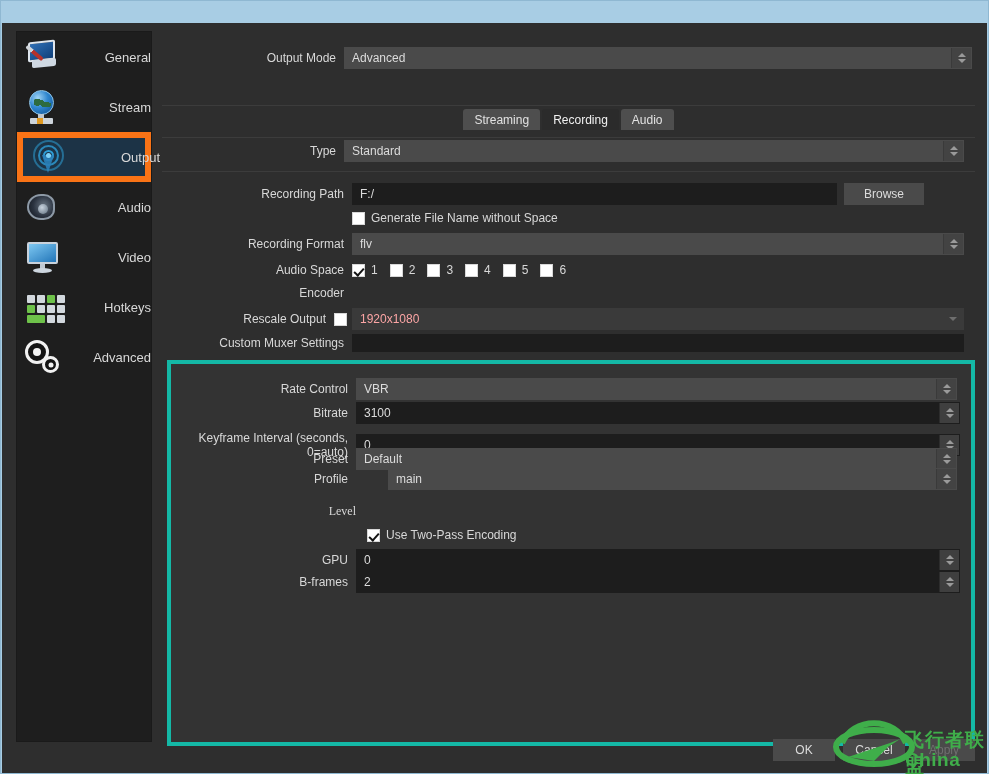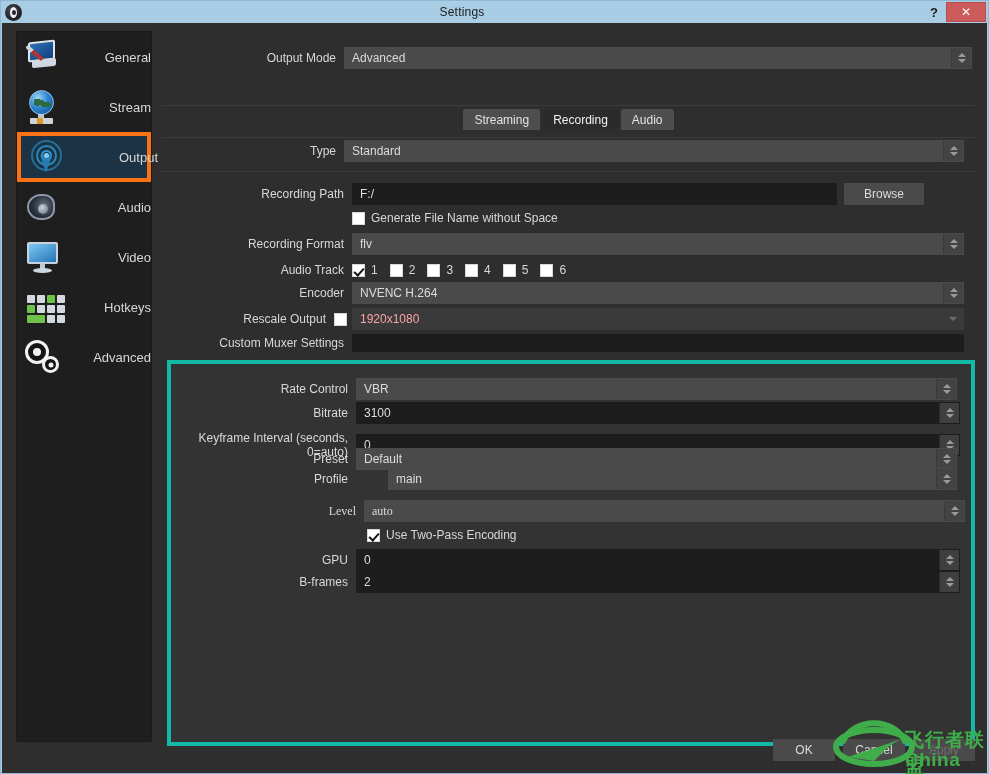--- a/index.html
+++ b/index.html
@@ -78,21 +78,21 @@
   }
   .nav-item {
     position: relative;
     height: 50px; display: flex; align-items: center;
     padding-left: 6px;
     cursor: default;
     justify-content: space-between;
   }
   .nav-item.selected {
     background: #1c3346;
-    border: 4px solid #f97316;
+    border: 6px solid #f97316;
     gap: 44px;
   }
   .nav-icon {
     width: 40px; height: 40px; flex: none;
     position: relative; margin-right: 8px;
   }
   .nav-label {
     font-size: 13px; color: #d8d8d8;
   }
 
@@ -306,26 +306,20 @@
     position: absolute; left: 85px; top: 36px;
     font-size: 19px; font-weight: bold; color: #3fae4a;
     letter-spacing: .5px; font-family: "Liberation Sans", sans-serif;
   }
 </style>
 </head>
 <body>
 
 <div id="window">
 
-  <div id="titlebar">
-    <div id="app-icon"></div>
-    <div id="title-text">Settings</div>
-    <div id="help-btn">?</div>
-    <div id="close-btn">✕</div>
-  </div>
 
   <div id="content">
 
     <div id="sidebar">
 
       <div class="nav-item">
         <div class="nav-icon ic-general">
           <span class="mon"></span>
             <span class="base"></span>
             <span class="sd"></span>
@@ -455,44 +449,37 @@
         <div class="combo">
           <span class="val">flv</span>
           <span class="spin">
               <i class="up"></i>
               <i class="dn"></i>
             </span>
         </div>
       </div>
 
       <div class="row" style="position:absolute;left:0;top:229px;width:500px;height:20px;">
-        <span class="lbl" style="width:190px;">Audio Track</span>
+        <span class="lbl" style="width:190px;">Audio Space</span>
         <span class="cb on"></span>
         <span class="cb-label" style="margin-right:12px;">1</span>
         <span class="cb"></span>
         <span class="cb-label" style="margin-right:12px;">2</span>
         <span class="cb"></span>
         <span class="cb-label" style="margin-right:12px;">3</span>
         <span class="cb"></span>
         <span class="cb-label" style="margin-right:12px;">4</span>
         <span class="cb"></span>
         <span class="cb-label" style="margin-right:12px;">5</span>
         <span class="cb"></span>
         <span class="cb-label">6</span>
       </div>
 
       <div class="row" style="position:absolute;left:0;top:251px;width:802px;height:22px;">
         <span class="lbl" style="width:190px;">Encoder</span>
-        <div class="combo">
-          <span class="val">NVENC H.264</span>
-          <span class="spin">
-              <i class="up"></i>
-              <i class="dn"></i>
-            </span>
-        </div>
       </div>
 
       <div class="row" style="position:absolute;left:0;top:277px;width:802px;height:22px;">
         <span class="lbl" style="width:172px;">Rescale Output</span>
         <span class="cb" style="margin-right:5px;"></span>
         <div class="combo disabled">
           <span class="val">1920x1080</span>
           <span class="caret-only">
               <i class="dn"></i>
             </span>
@@ -558,27 +545,20 @@
             <span class="val">main</span>
             <span class="spin">
                 <i class="up"></i>
                 <i class="dn"></i>
               </span>
           </div>
         </div>
 
         <div class="row" style="position:absolute;left:8px;top:136px;width:786px;height:22px;font-family:Liberation Serif, serif;">
           <span class="lbl" style="width:185px;">Level</span>
-          <div class="combo">
-            <span class="val">auto</span>
-            <span class="spin">
-                <i class="up"></i>
-                <i class="dn"></i>
-              </span>
-          </div>
         </div>
 
         <div class="row" style="position:absolute;left:196px;top:164px;">
           <span class="cb on"></span>
           <span class="cb-label">Use Two-Pass Encoding</span>
         </div>
 
         <div class="row" style="position:absolute;left:0;top:185px;width:789px;height:22px;justify-content:flex-end;">
           <span class="lbl" style="width:185px;">GPU</span>
           <div class="field">

